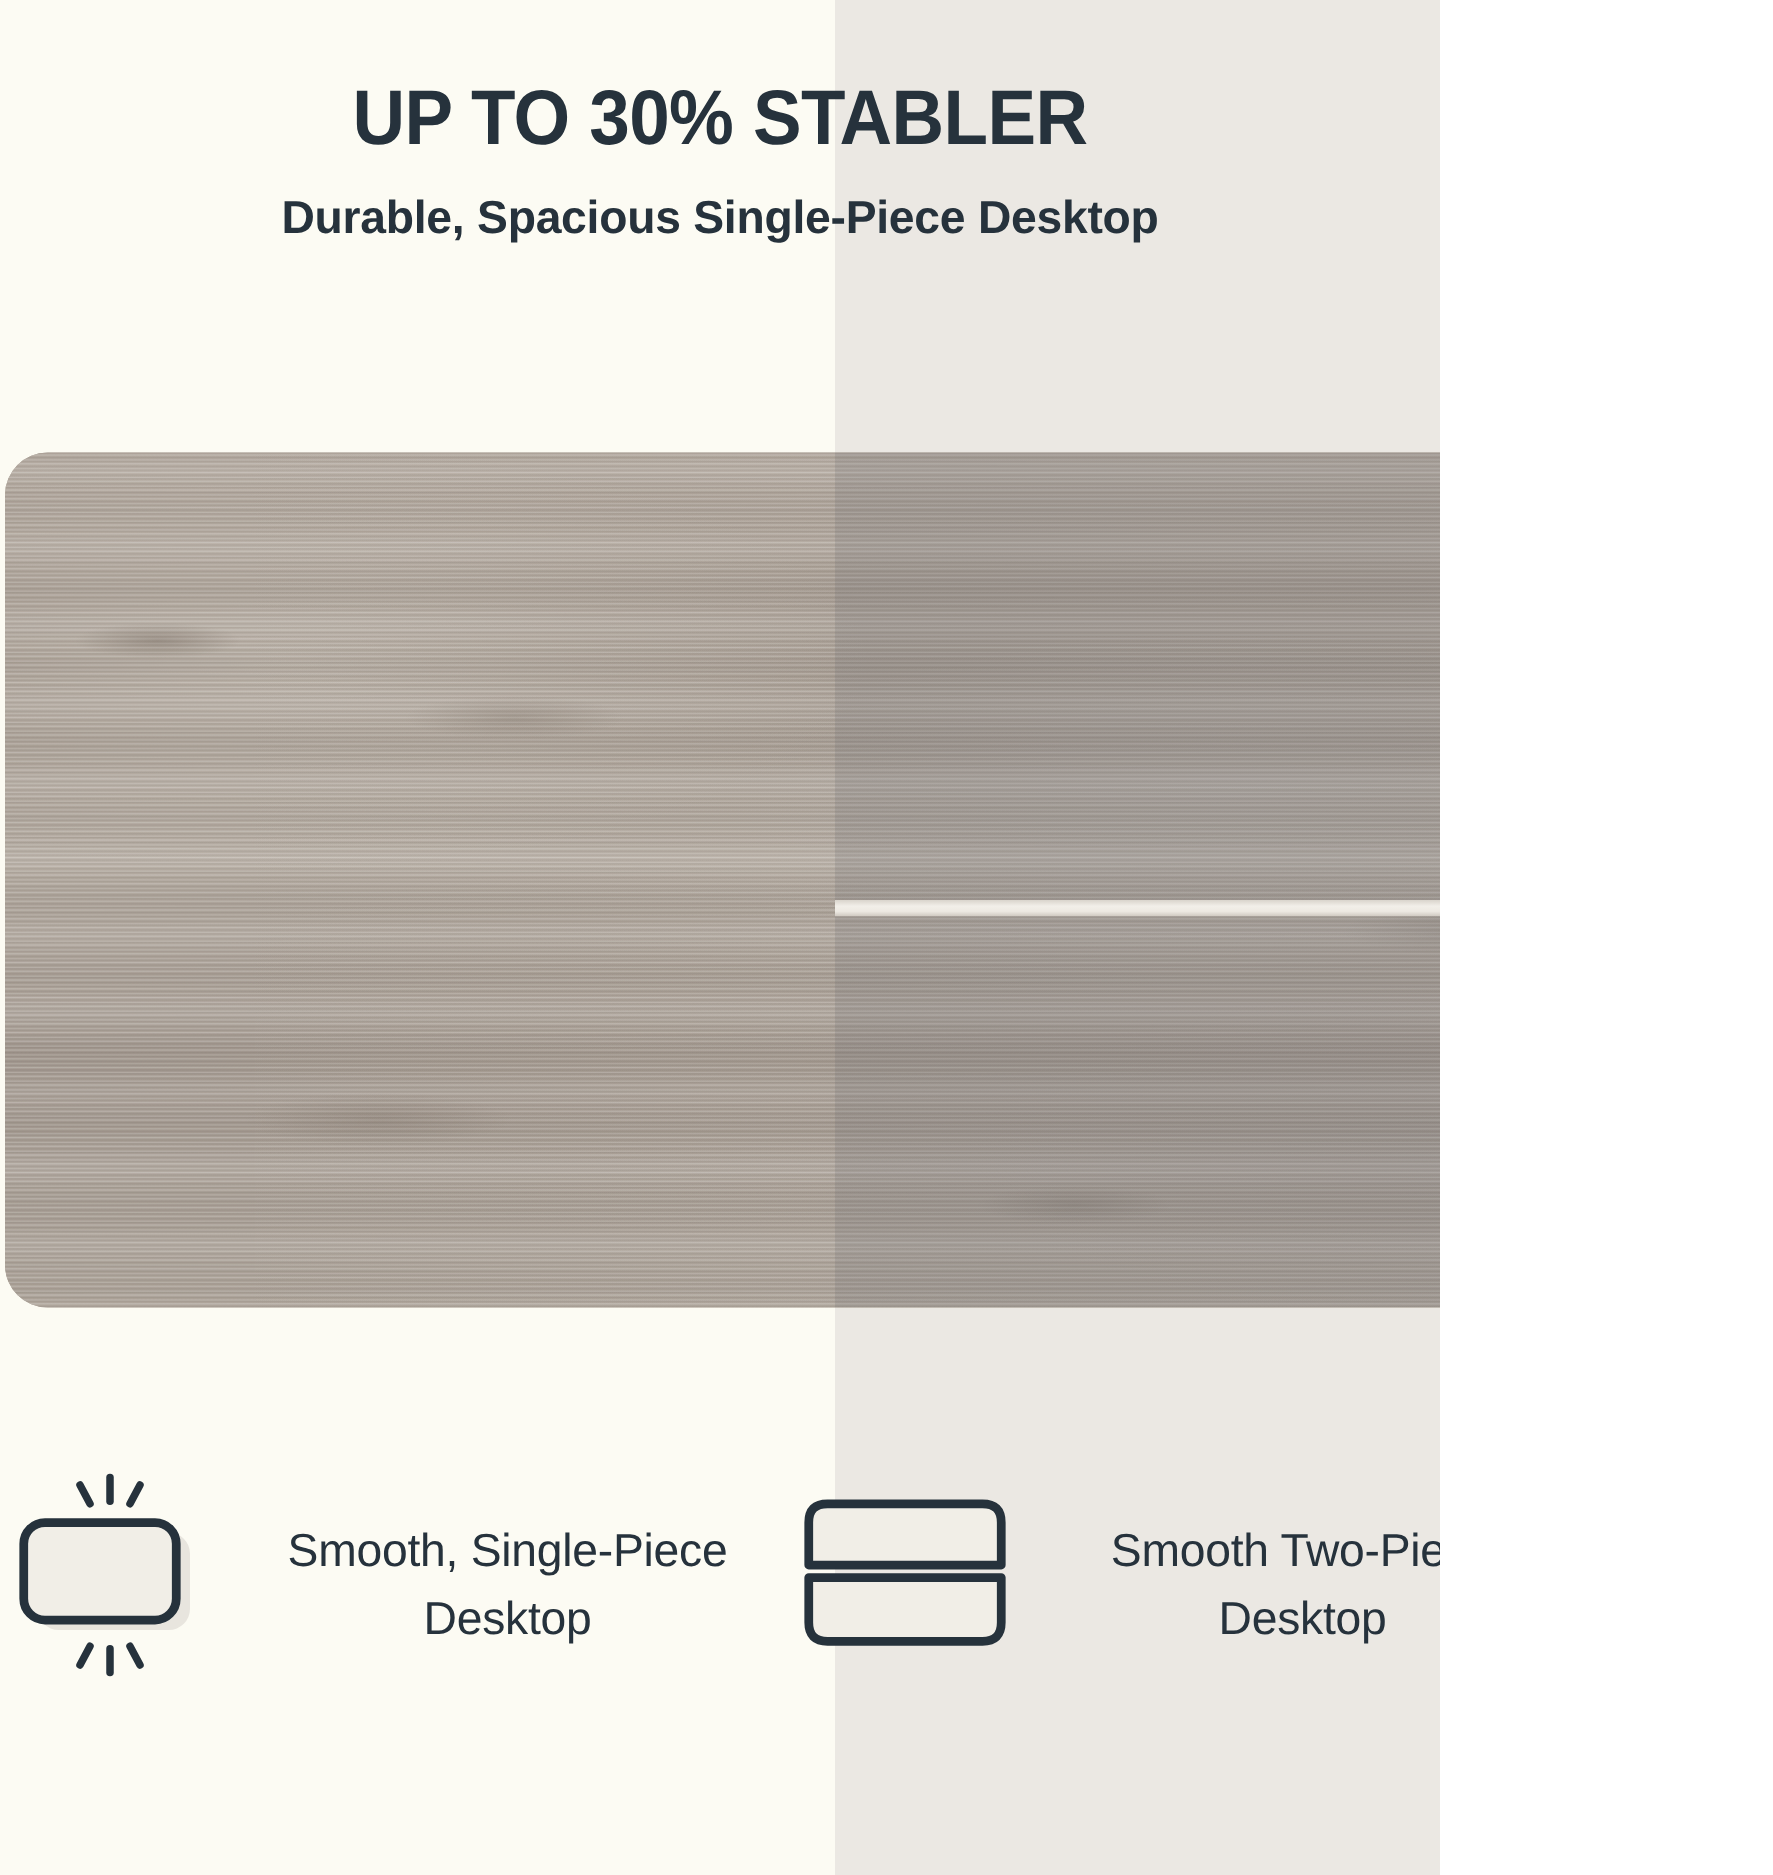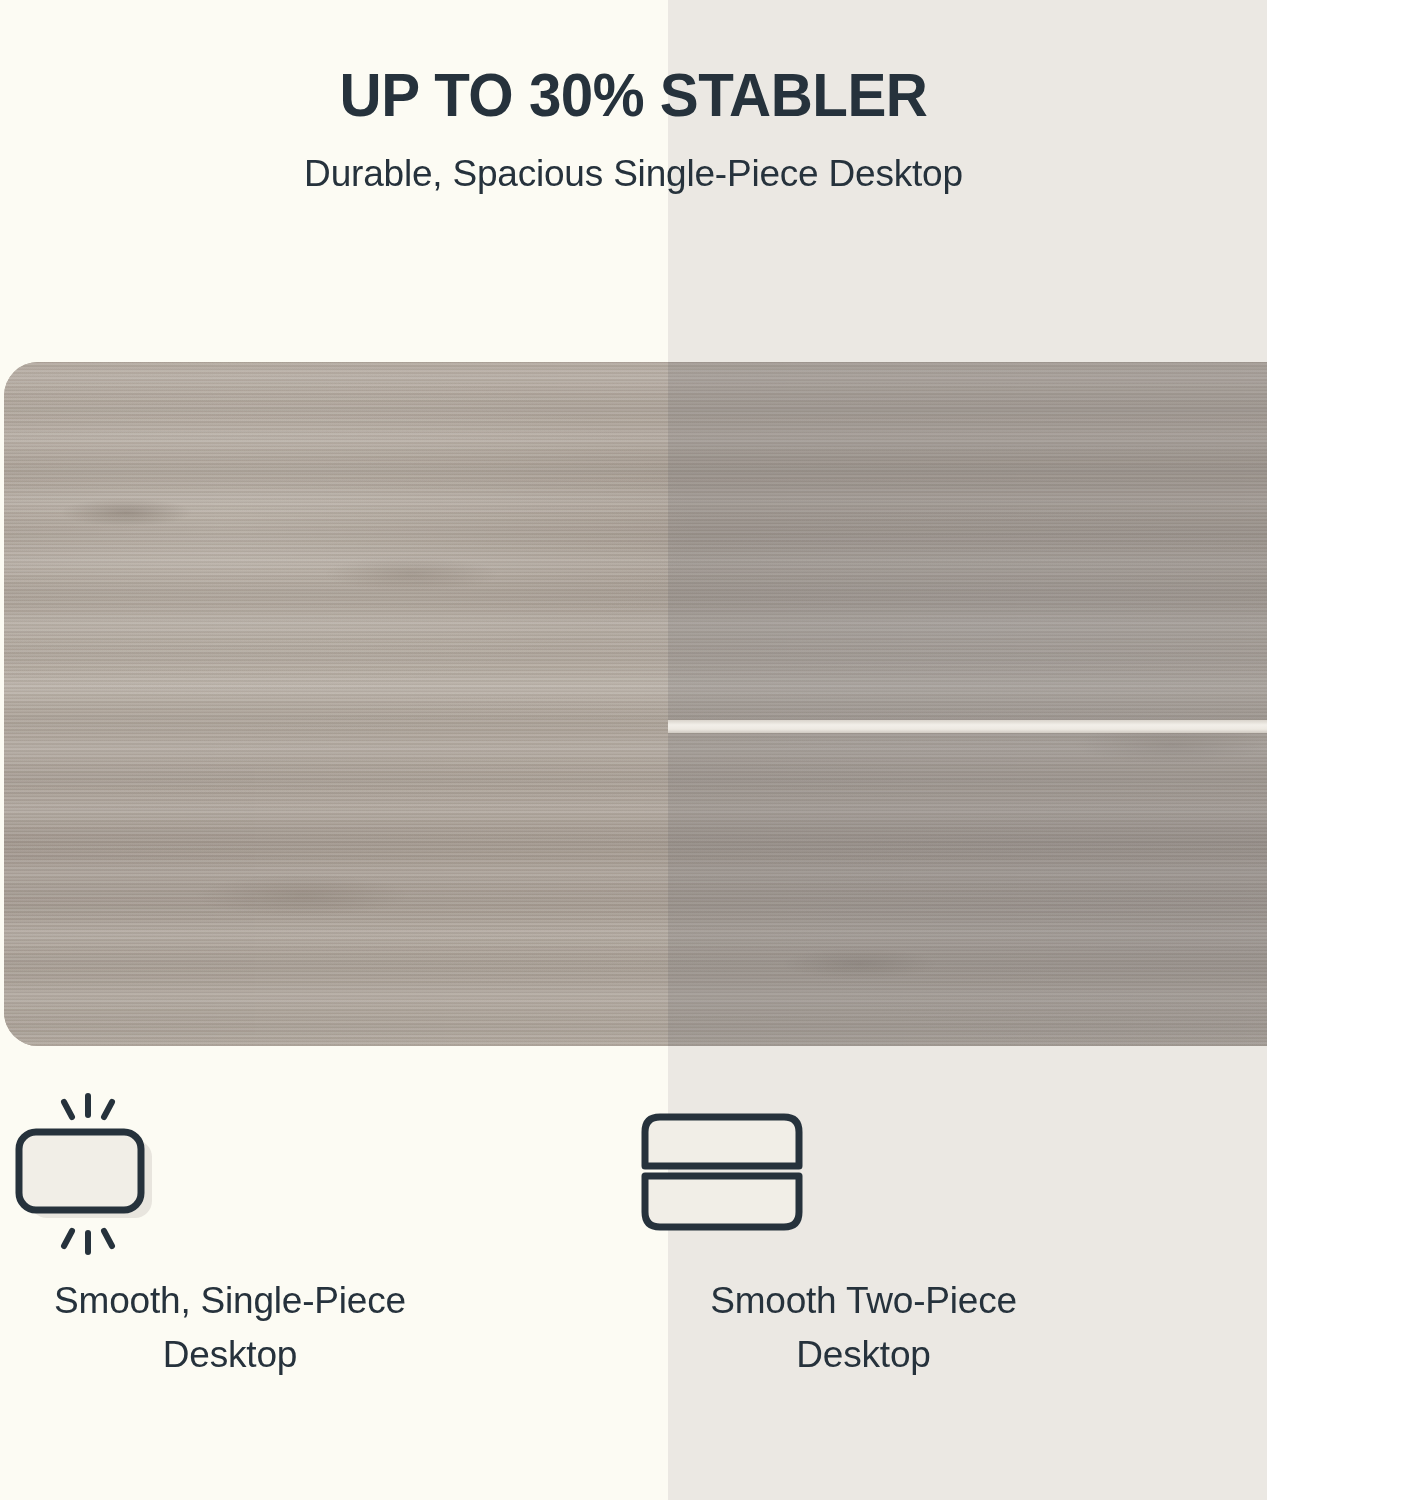--- a/index.html
+++ b/index.html
@@ -3,21 +3,21 @@
 <meta charset="utf-8">
 <style>
   html, body {
     margin: 0;
     padding: 0;
     background: #ffffff;
   }
 
   #infographic {
     position: relative;
-    width: 1267px;
+    width: 1152px;
     height: 1500px;
     overflow: hidden;
     font-family: "Liberation Sans", sans-serif;
     background: #22c55e;
   }
 
   
   .bg-half {
     position: absolute;
     top: 0;
@@ -41,21 +41,21 @@
     font-weight: 700;
     letter-spacing: -0.5px;
     color: #26323C;
     transform: scaleX(0.94);
     transform-origin: center;
   }
   .subhead {
     margin: 24px 0 0 0;
     font-size: 37px;
     line-height: 1.2;
-    font-weight: 400;
+    font-weight: 700;
     letter-spacing: -0.2px;
     color: #26323C;
   }
 
   
   .panel-wrap {
     position: absolute;
     left: 4px;
     top: 362px;
     width: 1358px;
@@ -154,22 +154,22 @@
     position: absolute;
     left: 0; right: 0;
     top: 1090px;
     height: 340px;
     display: flex;
     z-index: 5;
   }
   .col {
     flex: 1 1 0;
     display: flex;
-    flex-direction: column;
-    align-items: flex-start;
+    flex-direction: row;
+    align-items: center;
   }
 
   .icon-slot {
     height: 168px;
     display: flex;
     align-items: center;
     justify-content: center;
   }
 
   .caption {

